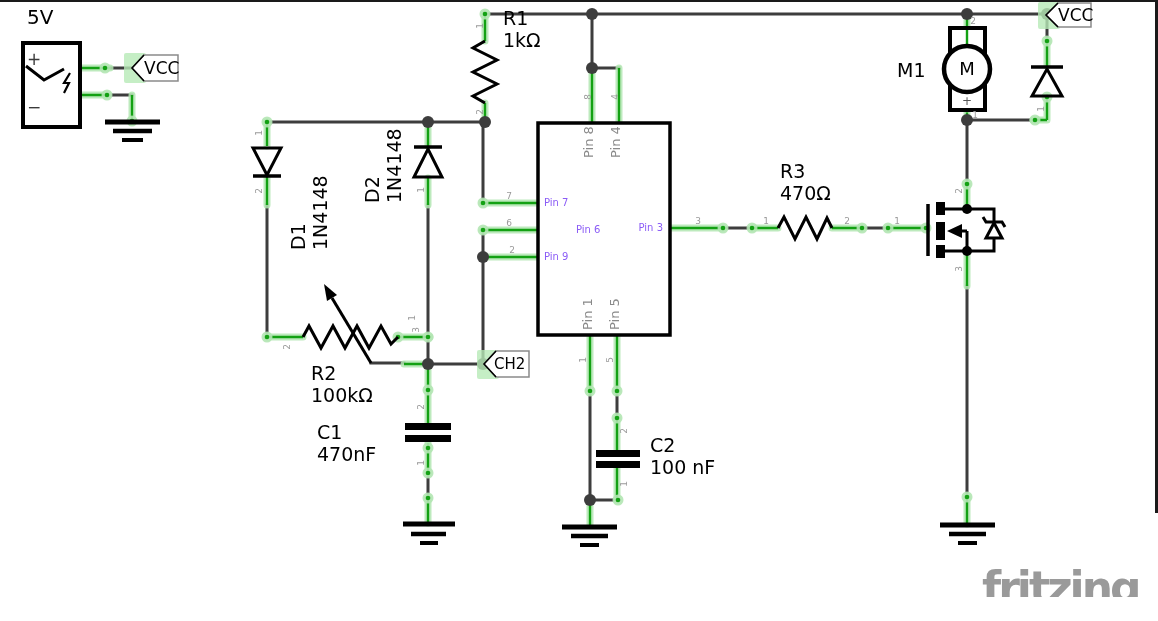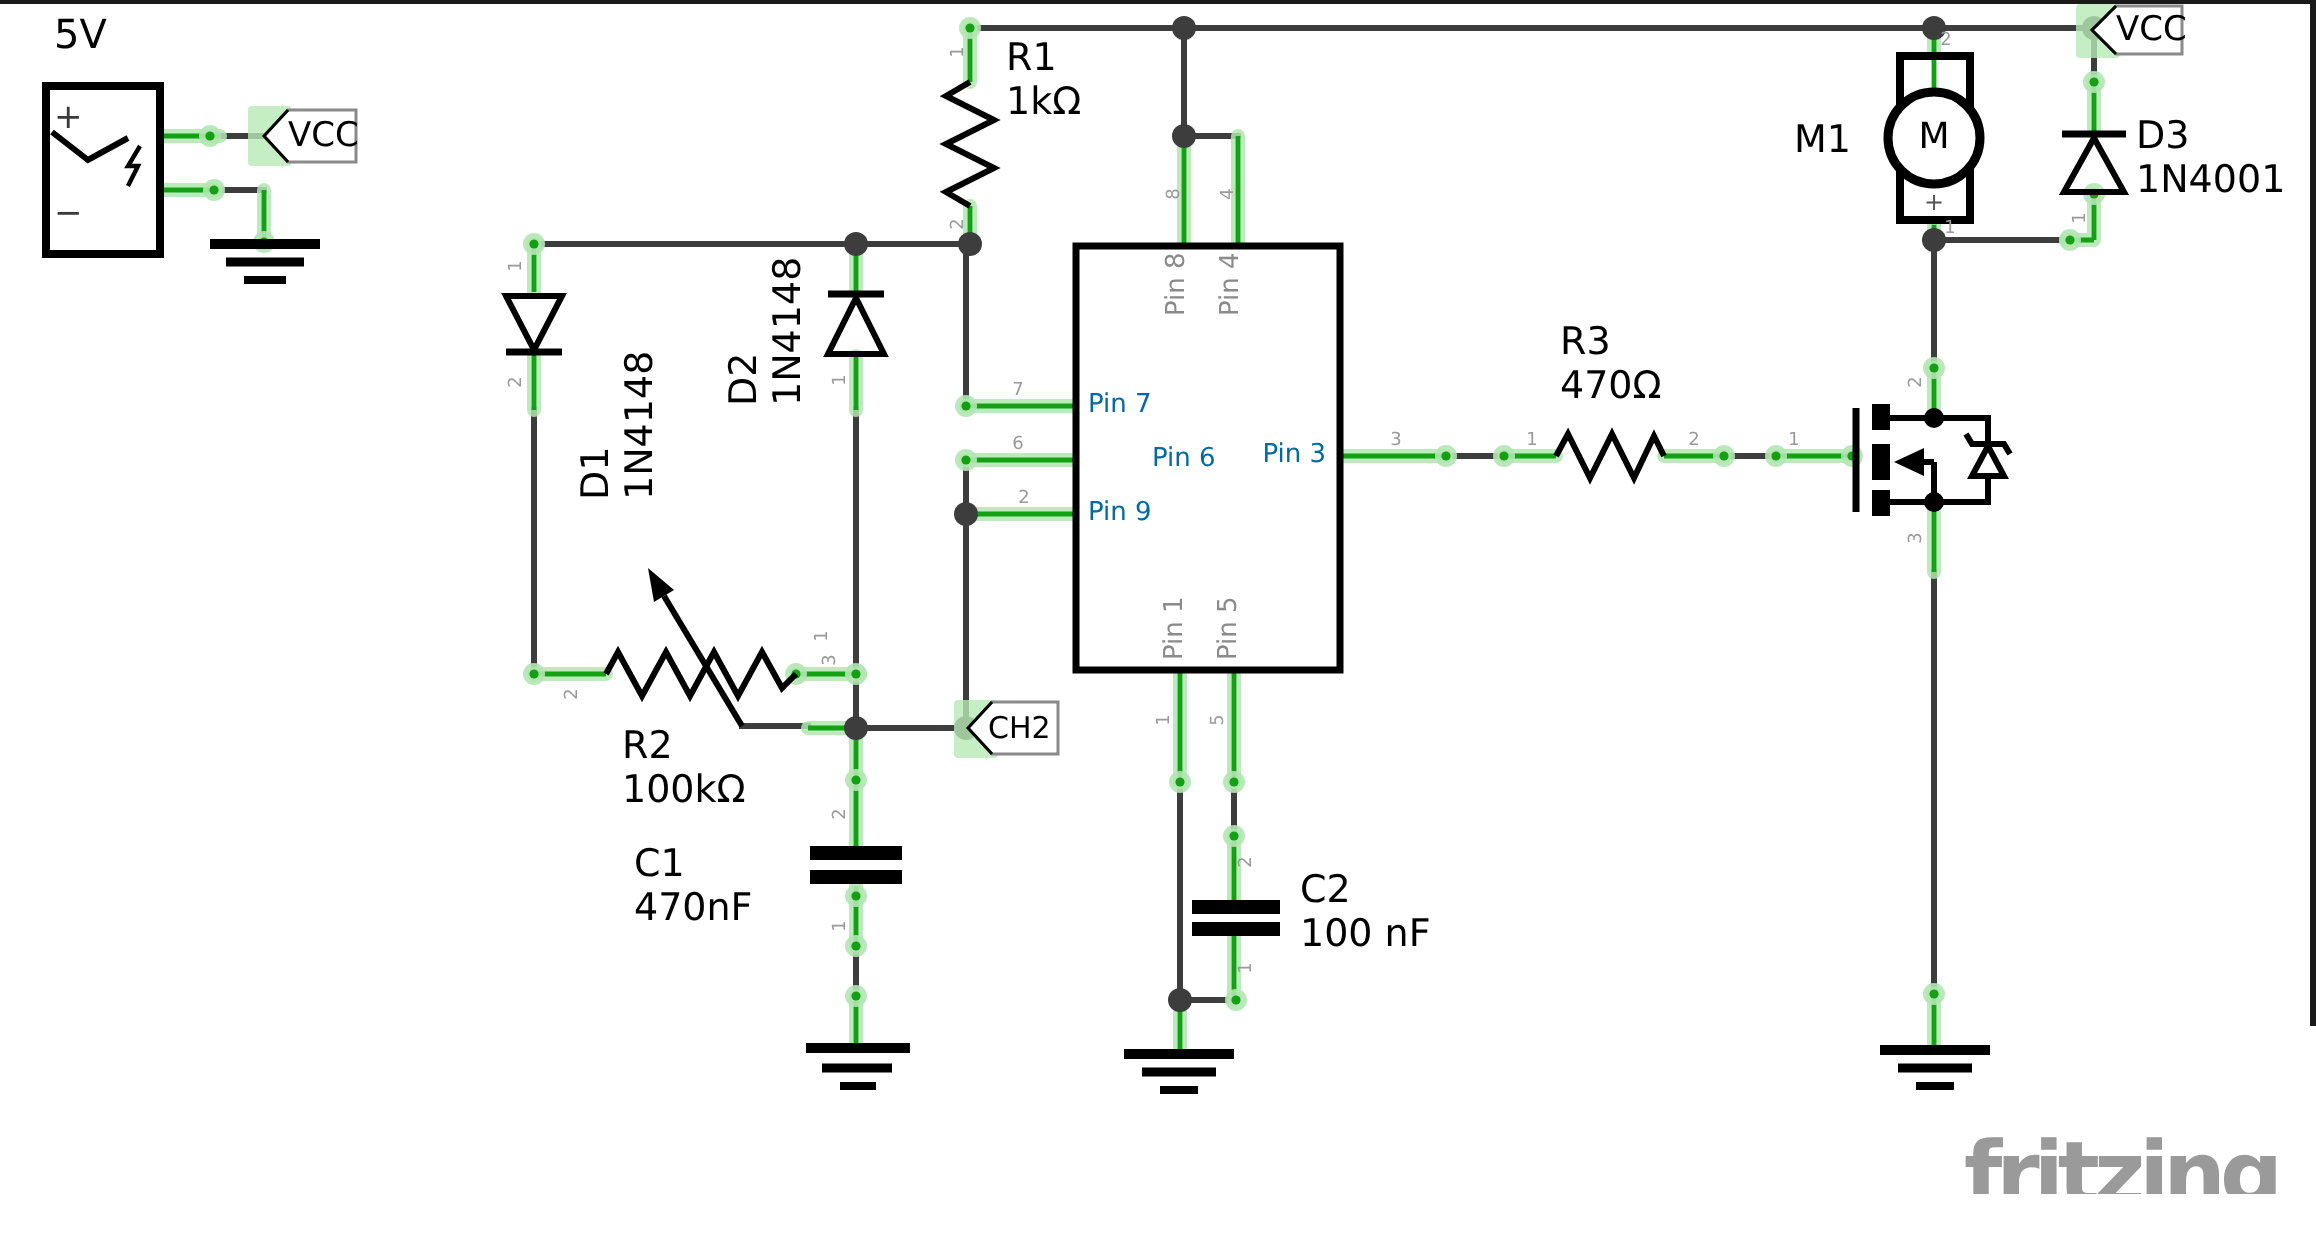--- a/index.html
+++ b/index.html
@@ -8,21 +8,21 @@
   .canvas svg{position:absolute;left:0;top:0}
   
   .dw{stroke:#3d3d3d;stroke-width:3;fill:none;stroke-linecap:square}
   .glow{stroke:#b2e6b2;stroke-width:7;fill:none;stroke-linecap:round;opacity:.85}
   .gw{stroke:#13a113;stroke-width:2.4;fill:none}
   .cs{stroke:#000;fill:none}
   .wf{fill:#fff;stroke:#000}
   
   .lbl{position:absolute;color:#000;font-size:19px;line-height:22px;white-space:pre}
   .vlbl{position:absolute;color:#000;font-size:19px;line-height:22px;transform:rotate(-90deg);transform-origin:center;text-align:left}
-  .pin{position:absolute;color:#0369a1;font-size:13px;line-height:14px;white-space:nowrap}
+  .pin{position:absolute;color:#8b5cf6;font-size:10px;line-height:14px;white-space:nowrap}
   .vpin{position:absolute;color:#8a8a8a;font-size:13px;line-height:14px;width:50px;height:14px;
         transform:rotate(-90deg);transform-origin:center;white-space:nowrap}
   .tiny{position:absolute;color:#9a9a9a;font-size:9px;line-height:9px;transform:translate(-50%,-50%);white-space:nowrap}
   .tiny.rot{transform:translate(-50%,-50%) rotate(-90deg)}
   .flagtxt{position:absolute;color:#000;font-size:17px;line-height:20px}
   .battxt{position:absolute;color:#3a3a3a;font-size:17px;line-height:17px}
   .motorplus{position:absolute;color:#555;font-size:12px;line-height:12px}
   .ctr{text-align:center}
   .logo{position:absolute;left:982px;top:562px;font-size:44px;font-weight:bold;color:#9a9a9a;letter-spacing:-3px}
 </style>
@@ -210,26 +210,25 @@
 </svg>
 
 <div class="lbl" style="left:27px;top:6px;font-size:20px">5V</div>
 <div class="battxt" style="left:27px;top:51px">+</div>
 <div class="battxt" style="left:27px;top:99px">−</div>
 
 <div class="flagtxt" style="left:144px;top:58px;width:34px">VCC</div>
 <div class="flagtxt" style="left:1058px;top:5px;width:34px">VCC</div>
 <div class="flagtxt" style="left:494px;top:354px;width:36px;font-size:15px">CH2</div>
 
-<div class="lbl" style="left:503px;top:18px"><div>R1</div><div>1kΩ</div></div>
+<div class="lbl" style="left:503px;top:7px"><div>R1</div><div>1kΩ</div></div>
 <div class="lbl" style="left:311px;top:362px"><div>R2</div><div>100kΩ</div></div>
 <div class="lbl" style="left:780px;top:160px"><div>R3</div><div>470Ω</div></div>
 <div class="lbl" style="left:317px;top:421px"><div>C1</div><div>470nF</div></div>
 <div class="lbl" style="left:650px;top:434px"><div>C2</div><div>100 nF</div></div>
-<div class="lbl" style="left:1068px;top:57px"><div>D3</div><div>1N4001</div></div>
 <div class="lbl" style="left:897px;top:59px">M1</div>
 
 <div class="vlbl" style="left:244px;top:163px;width:130px;height:44px">
       <div>D1</div>
       <div>1N4148</div>
     </div>
 <div class="vlbl" style="left:313px;top:111px;width:140px;height:44px">
       <div>D2</div>
       <div>1N4148</div>
     </div>

